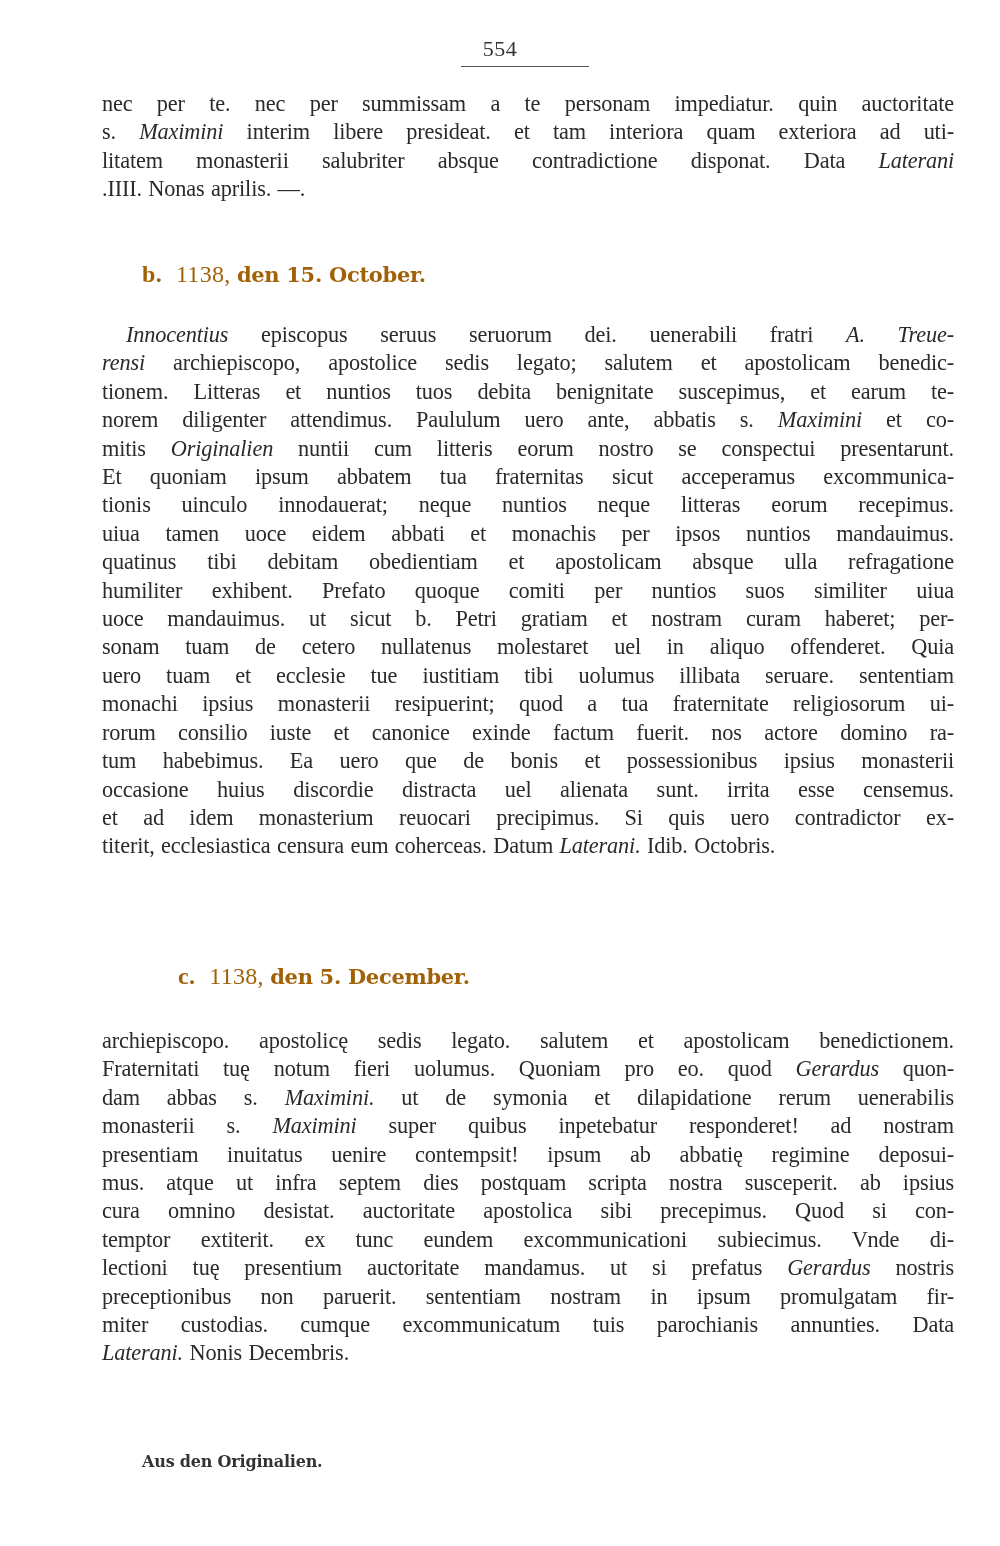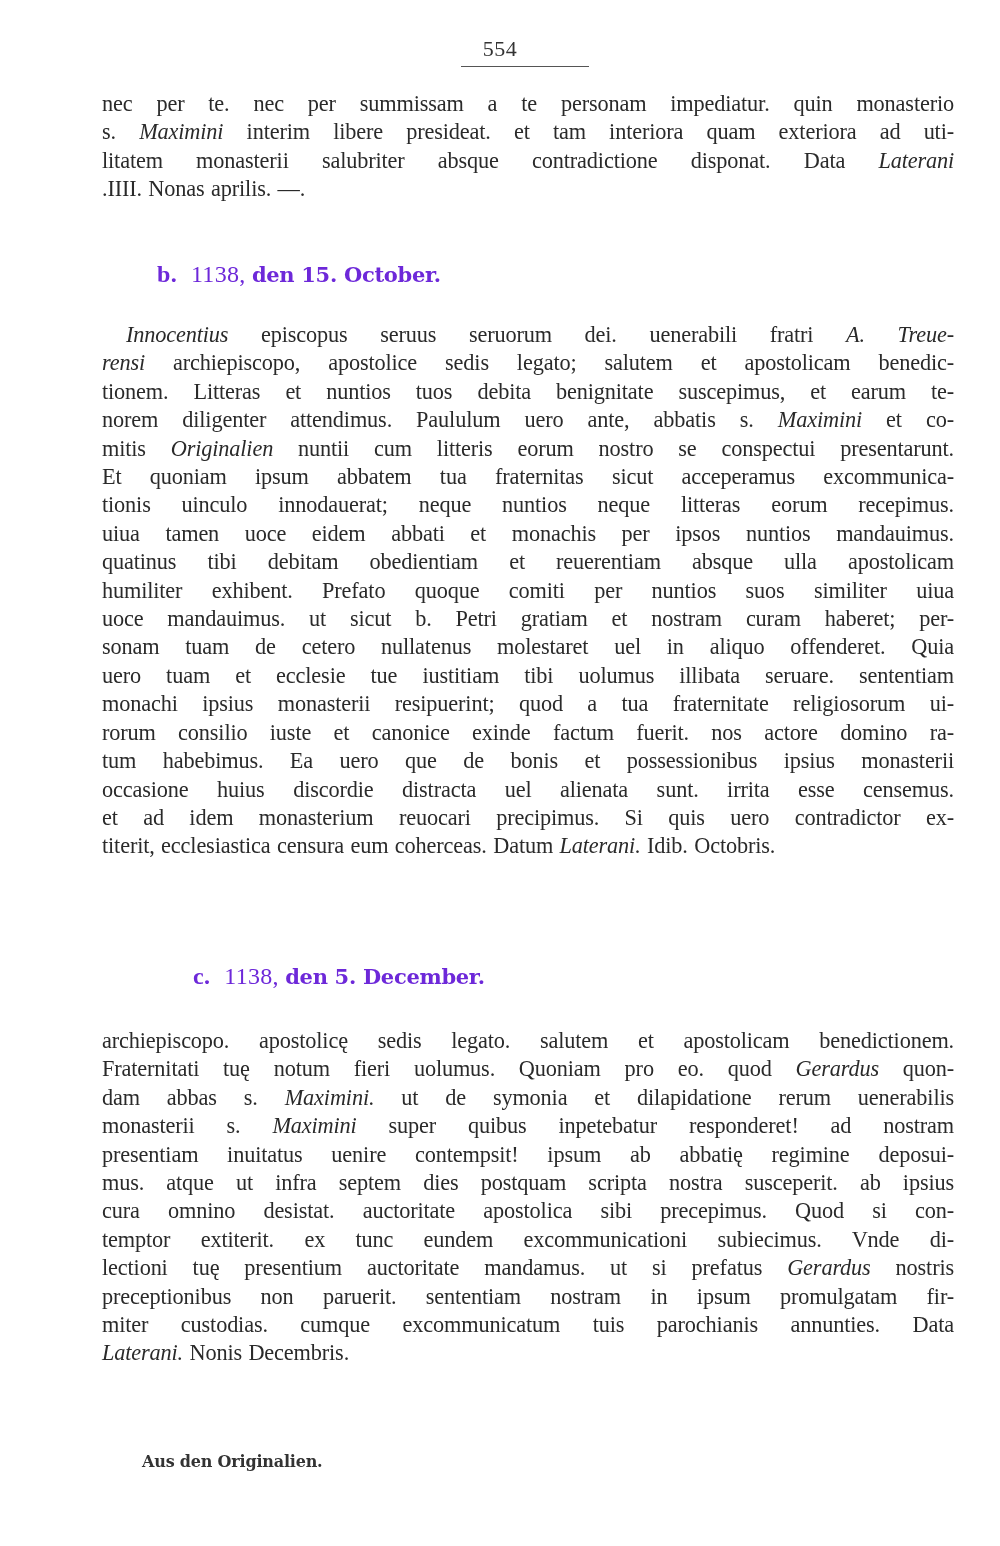--- a/index.html
+++ b/index.html
@@ -19,56 +19,56 @@
   .text-block {
     position: absolute; left: 102px; width: 852px;
     font-size: 22.3px; line-height: 28.4px; text-align: justify;
     text-align-last: left; letter-spacing: -0.15px; word-spacing: 1px;
   }
   .text-block .line { display: block; text-align: justify; text-align-last: justify; white-space: nowrap; }
   .text-block .line.last { text-align-last: left; }
   .indent { padding-left: 24px; }
   i { font-style: italic; }
   .heading {
-    position: absolute; left: 157px; font-size: 24px; letter-spacing: 0.3px; color: #6d28d9;
+    position: absolute; left: 142px; font-size: 24px; letter-spacing: 0.3px; color: #a16207;
   }
   .heading .letter { font-weight: bold; margin-right: 14px; }
   .heading .fraktur { font-family: "DejaVu Serif", serif; font-weight: bold; font-size: 21px; letter-spacing: -0.3px; }
   .source-note {
     position: absolute; left: 142px; top: 1452px; font-size: 16px;
     font-family: "DejaVu Serif", serif; font-weight: bold; color: #333; letter-spacing: -0.2px; text-align: right;
   }
 </style>
 </head>
 <body>
 
 <div class="page-number">554</div>
 <div class="page-rule"></div>
 
 <div class="text-block" id="block-a" style="top:90px;">
-    <span class="line">nec per te. nec per summissam a te personam impediatur. quin monasterio</span>
+    <span class="line">nec per te. nec per summissam a te personam impediatur. quin auctoritate</span>
     <span class="line">s. <i>Maximini</i> interim libere presideat. et tam interiora quam exteriora ad uti-</span>
     <span class="line">litatem monasterii salubriter absque contradictione disponat. Data <i>Laterani</i></span>
     <span class="line last">.IIII. Nonas aprilis. —.</span>
   </div>
 
 <div class="heading" style="top:261px;">
   <span class="letter">b.</span><span>1138, </span><span class="fraktur">den 15. October.</span>
 </div>
 
 <div class="text-block" id="block-b" style="top:321px;">
     <span class="line indent"><i>Innocentius</i> episcopus seruus seruorum dei. uenerabili fratri <i>A. Treue-</i></span>
     <span class="line"><i>rensi</i> archiepiscopo, apostolice sedis legato; salutem et apostolicam benedic-</span>
     <span class="line">tionem. Litteras et nuntios tuos debita benignitate suscepimus, et earum te-</span>
     <span class="line">norem diligenter attendimus. Paululum uero ante, abbatis s. <i>Maximini</i> et co-</span>
     <span class="line">mitis <i>Originalien</i> nuntii cum litteris eorum nostro se conspectui presentarunt.</span>
     <span class="line">Et quoniam ipsum abbatem tua fraternitas sicut acceperamus excommunica-</span>
     <span class="line">tionis uinculo innodauerat; neque nuntios neque litteras eorum recepimus.</span>
     <span class="line">uiua tamen uoce eidem abbati et monachis per ipsos nuntios mandauimus.</span>
-    <span class="line">quatinus tibi debitam obedientiam et reuerentiam absque ulla apostolicam</span>
+    <span class="line">quatinus tibi debitam obedientiam et apostolicam absque ulla refragatione</span>
     <span class="line">humiliter exhibent. Prefato quoque comiti per nuntios suos similiter uiua</span>
     <span class="line">uoce mandauimus. ut sicut b. Petri gratiam et nostram curam haberet; per-</span>
     <span class="line">sonam tuam de cetero nullatenus molestaret uel in aliquo offenderet. Quia</span>
     <span class="line">uero tuam et ecclesie tue iustitiam tibi uolumus illibata seruare. sententiam</span>
     <span class="line">monachi ipsius monasterii resipuerint; quod a tua fraternitate religiosorum ui-</span>
     <span class="line">rorum consilio iuste et canonice exinde factum fuerit. nos actore domino ra-</span>
     <span class="line">tum habebimus. Ea uero que de bonis et possessionibus ipsius monasterii</span>
     <span class="line">occasione huius discordie distracta uel alienata sunt. irrita esse censemus.</span>
     <span class="line">et ad idem monasterium reuocari precipimus. Si quis uero contradictor ex-</span>
     <span class="line last">titerit, ecclesiastica censura eum coherceas. Datum <i>Laterani.</i> Idib. Octobris.</span>

